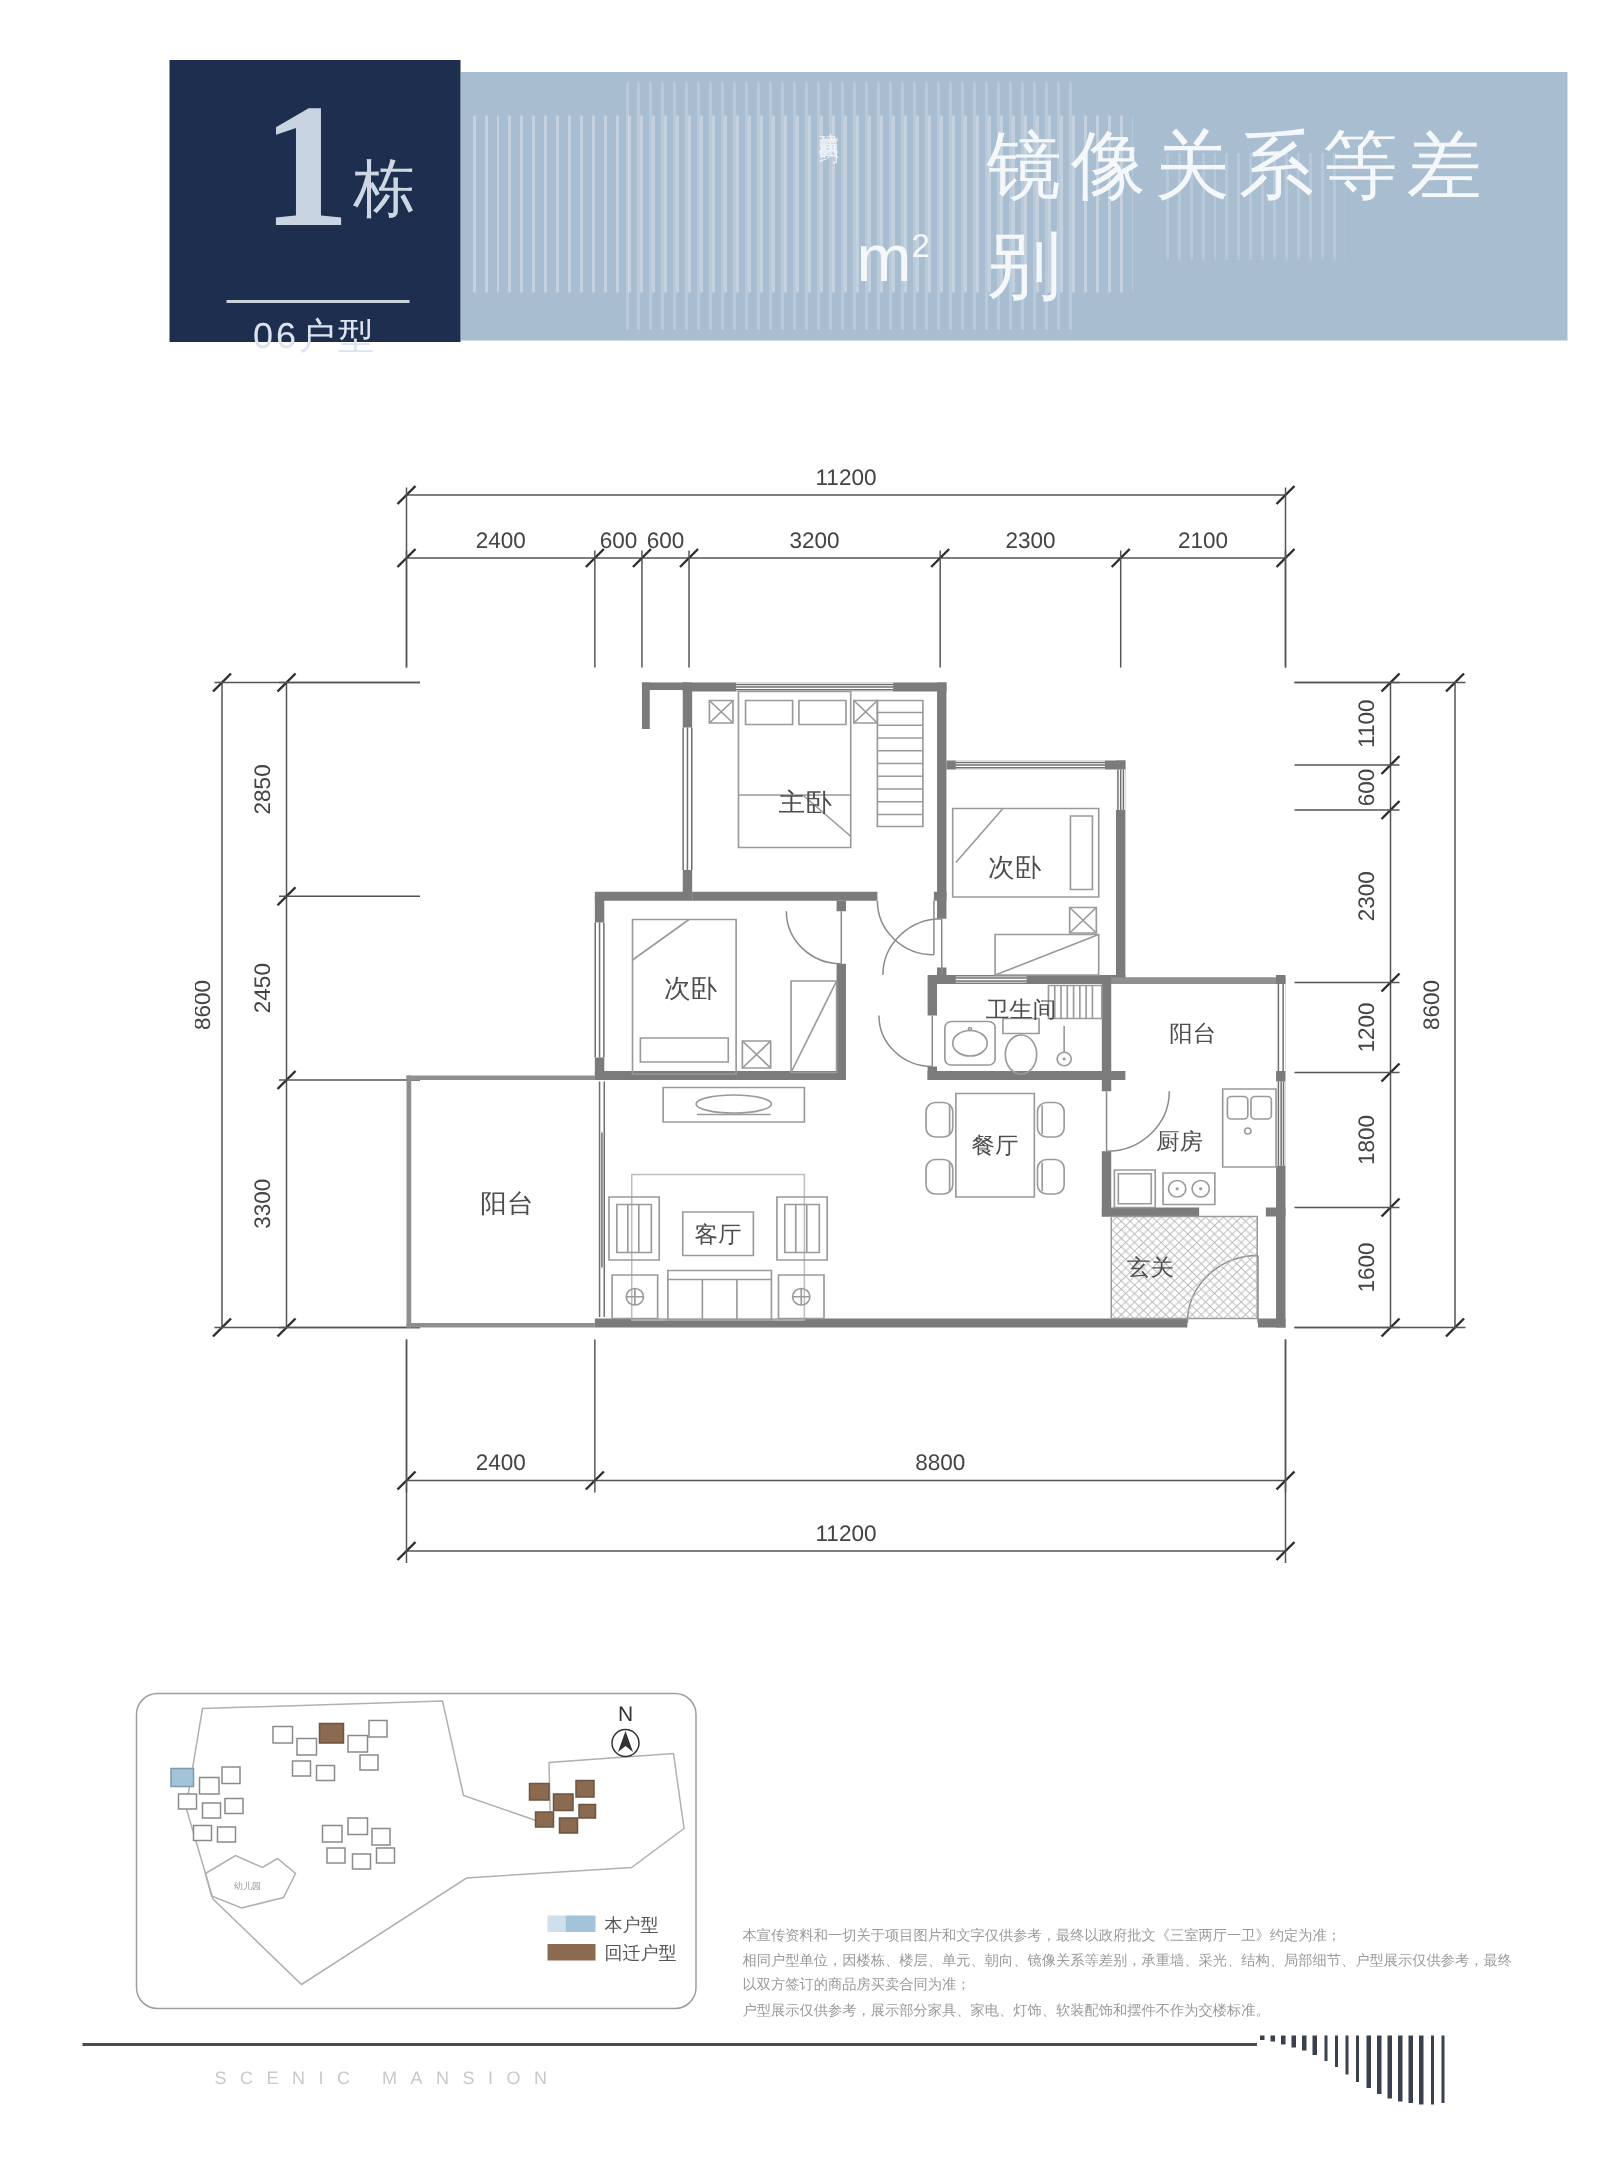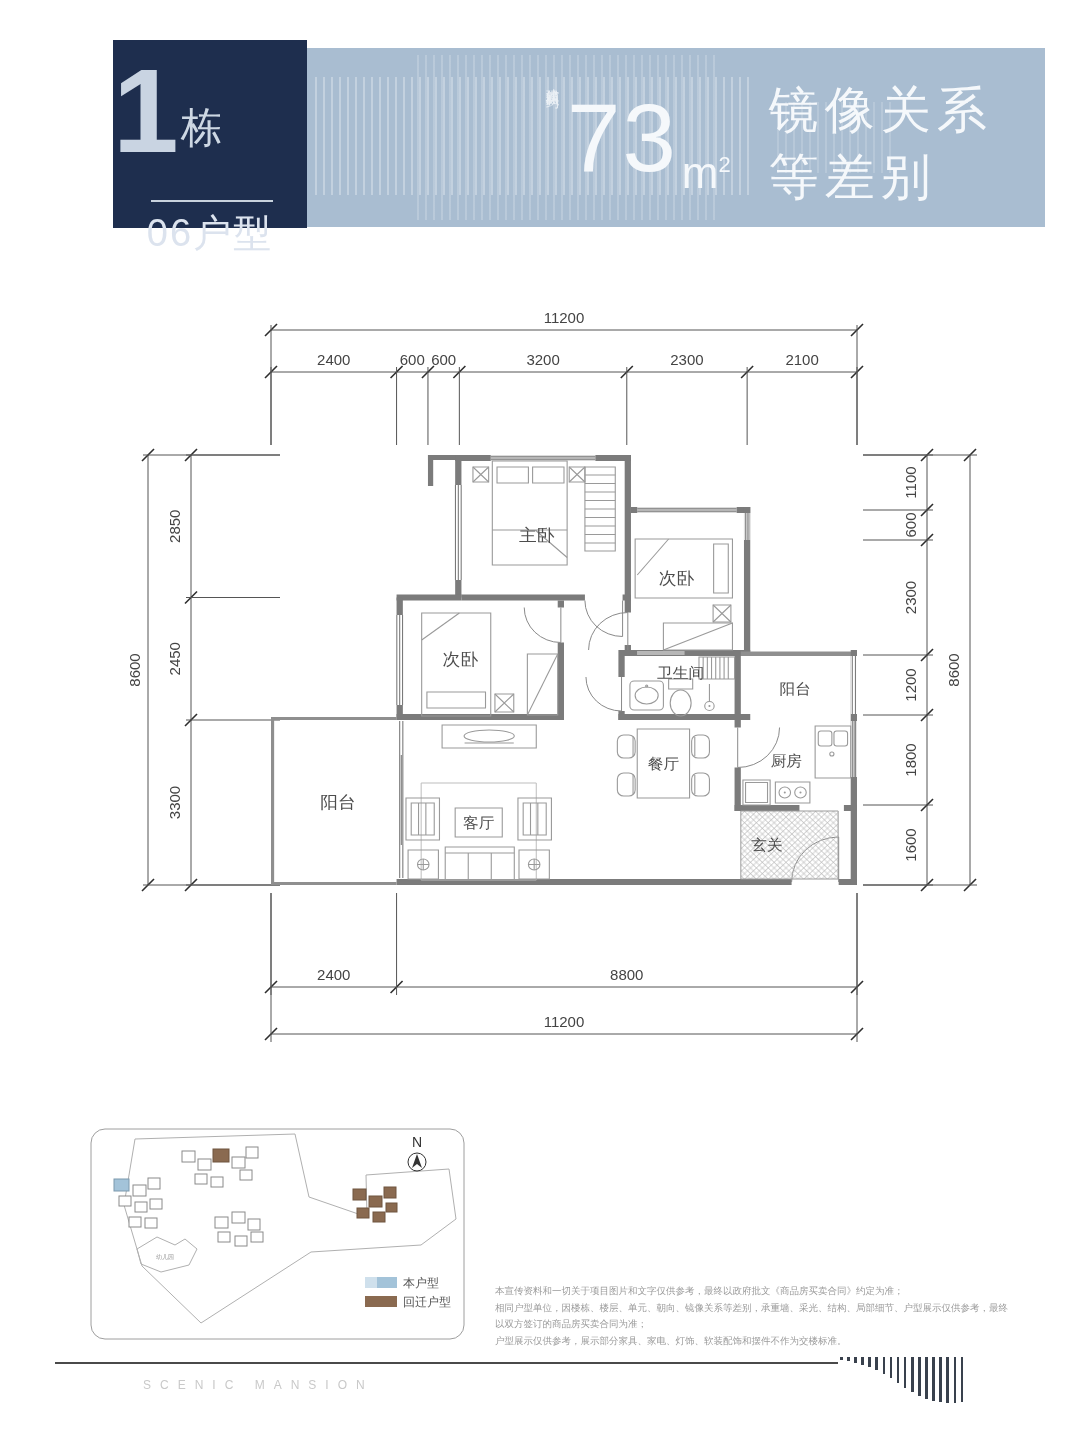--- a/index.html
+++ b/index.html
@@ -6,25 +6,25 @@
   body{font-family:"Liberation Sans",sans-serif;}
   #page{position:relative;width:1080px;height:1441px;background:#ffffff;overflow:hidden;}
 
   
   #banner{position:absolute;left:307px;top:48px;width:738px;height:179px;background:#a9bdd1;overflow:hidden;}
   .stripes{position:absolute;background:repeating-linear-gradient(90deg,rgba(255,255,255,.55) 0 2px,rgba(255,255,255,0) 2px 8px);}
   #stripesA{left:8px;top:16%;width:440px;height:66%;opacity:.55;}
   #stripesB{left:110px;top:4%;width:300px;height:92%;opacity:.35;}
   #stripesC{left:470px;top:30%;width:120px;height:40%;opacity:.3;}
   #unit-box{position:absolute;left:113px;top:40px;width:194px;height:188px;background:#1e2e4e;color:#ccd6e4;z-index:3;}
-  #big-num-row{position:absolute;left:0;top:12px;width:100%;white-space:nowrap;}
+  #big-num-row{position:absolute;left:16px;top:12px;width:100%;text-align:center;white-space:nowrap;font-family:Liberation Serif, serif;}
   #big-num{font-size:118px;font-weight:bold;line-height:1;color:#c9d4e2;letter-spacing:2px;}
   #big-suffix{font-size:42px;color:#cdd7e3;position:relative;top:-10px;}
   #unit-divider{position:absolute;left:38px;top:160px;width:122px;height:2px;background:rgba(230,238,247,.85);}
-  #unit-label{position:absolute;left:0;top:168px;width:100%;text-align:center;font-size:38px;color:#dce3ee;letter-spacing:2px;}
+  #unit-label{position:absolute;left:0;top:168px;width:100%;text-align:center;font-size:24px;color:#dce3ee;letter-spacing:2px;}
   #banner-content{position:absolute;left:236px;top:0;height:100%;display:flex;align-items:center;color:#f5f8fb;}
   #area-prefix{writing-mode:vertical-rl;font-size:13px;letter-spacing:2px;opacity:.85;margin-right:6px;height:120px;}
   #area-value{font-size:96px;font-weight:500;line-height:1;letter-spacing:2px;}
   #area-unit{font-size:44px;margin-left:4px;position:relative;top:14px;margin-top:43px;}
   #area-sup{font-size:22px;vertical-align:super;}
   #layout-desc{font-size:50px;letter-spacing:6px;margin-left:38px;position:relative;top:6px;}
 
   
   #plan-svg{position:absolute;left:130px;top:295px;}
   .wl{fill:#7b7b7b;}
@@ -58,21 +58,20 @@
 <body>
 
 <div id="page">
 
   <div id="banner">
     <div id="stripesA" class="stripes"></div>
     <div id="stripesB" class="stripes"></div>
     <div id="stripesC" class="stripes"></div>
     <div id="banner-content">
       <div id="area-prefix">建筑面积约</div>
-      <div id="area-value">73</div>
       <div id="area-unit"><span>m</span><span id="area-sup">2</span></div>
       <div id="layout-desc">镜像关系等差别</div>
     </div>
   </div>
   <div id="unit-box">
     <div id="big-num-row"><span id="big-num">1</span><span id="big-suffix">栋</span></div>
     <div id="unit-divider"></div>
     <div id="unit-label">06户型</div>
   </div>
 
@@ -381,21 +380,21 @@
     <g>
       <rect x="280" y="152" width="12" height="11" fill="#cfe0ec"></rect>
         <rect x="292" y="152" width="20" height="11" fill="#a3c3d9"></rect>
       <text class="site-txt" x="318" y="162">本户型</text>
       <rect x="280" y="171" width="32" height="11" fill="#8a6a50"></rect>
       <text class="site-txt" x="318" y="181">回迁户型</text>
     </g>
   </svg>
 
   <div id="disclaimer">
-    <div>本宣传资料和一切关于项目图片和文字仅供参考，最终以政府批文《商品房买卖合同》约定为准；</div>
+    <div>本宣传资料和一切关于项目图片和文字仅供参考，最终以政府批文《三室两厅一卫》约定为准；</div>
     <div>相同户型单位，因楼栋、楼层、单元、朝向、镜像关系等差别，承重墙、采光、结构、局部细节、户型展示仅供参考，最终以双方签订的商品房买卖合同为准；</div>
     <div>户型展示仅供参考，展示部分家具、家电、灯饰、软装配饰和摆件不作为交楼标准。</div>
   </div>
 
   <div id="footer-line"></div>
   <div id="brand">SCENIC MANSION</div>
   <div id="deco-bars">
       <span style="height: 3px;"></span>
       <span style="height: 4px;"></span>
       <span style="height: 6px;"></span>

